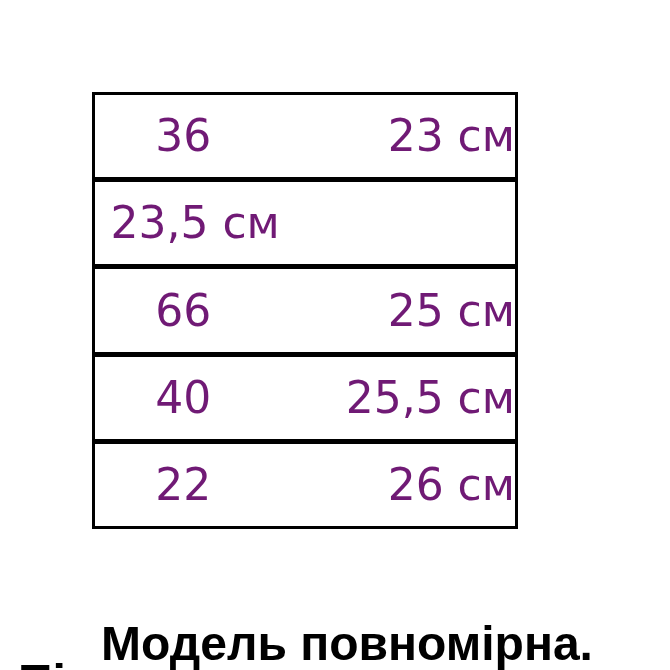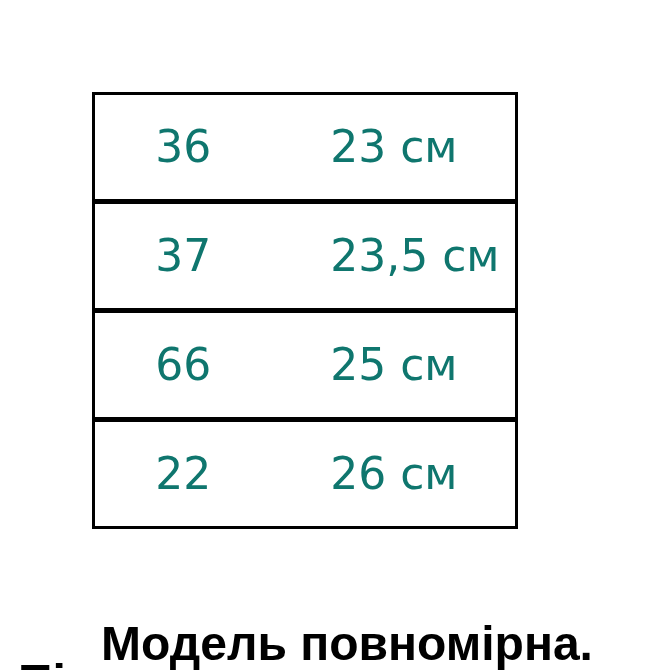--- a/index.html
+++ b/index.html
@@ -29,25 +29,25 @@
     align-items: center;
     justify-content: space-between;
     background: #ffffff;
   }
   .trow + .trow {
     border-top: 5px solid #000000;
   }
   .cell {
     font-size: 44px;
     line-height: 1;
-    color: #0f766e;
+    color: #701a75;
     white-space: nowrap;
   }
   .cell.size { width: 42%; text-align: center; }
-  .cell.len  { width: 44%; text-align: left; }
+  .cell.len  { width: 44%; text-align: right; }
   .note {
     position: absolute;
     left: 0;
     top: 620px;
     width: 100%;
     text-align: center;
     font-family: "Liberation Sans", sans-serif;
     font-weight: bold;
     font-size: 48px;
     line-height: 1;
@@ -71,26 +71,29 @@
 <body>
 
 <div class="canvas">
 
   <div class="size-table">
     <div class="trow">
       <span class="cell size">36</span>
       <span class="cell len">23 см</span>
     </div>
     <div class="trow">
-      <span class="cell size">37</span>
       <span class="cell len">23,5 см</span>
     </div>
     <div class="trow">
       <span class="cell size">66</span>
       <span class="cell len">25 см</span>
+    </div>
+    <div class="trow">
+      <span class="cell size">40</span>
+      <span class="cell len">25,5 см</span>
     </div>
     <div class="trow">
       <span class="cell size">22</span>
       <span class="cell len">26 см</span>
     </div>
   </div>
 
   <div class="note">Модель повномірна.</div>
 
   <div class="partial">Пі</div>

